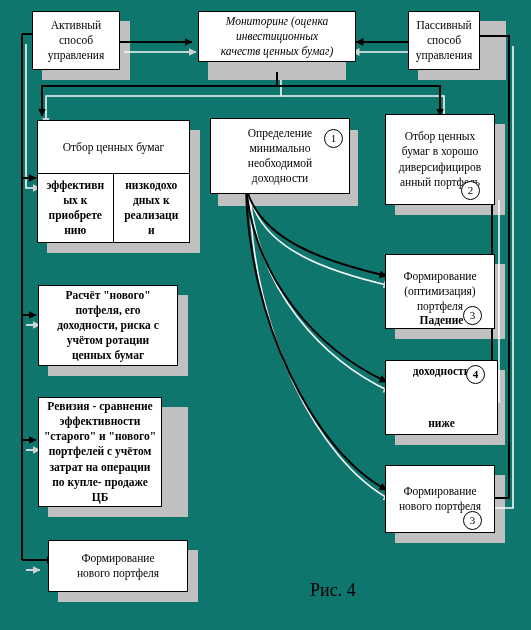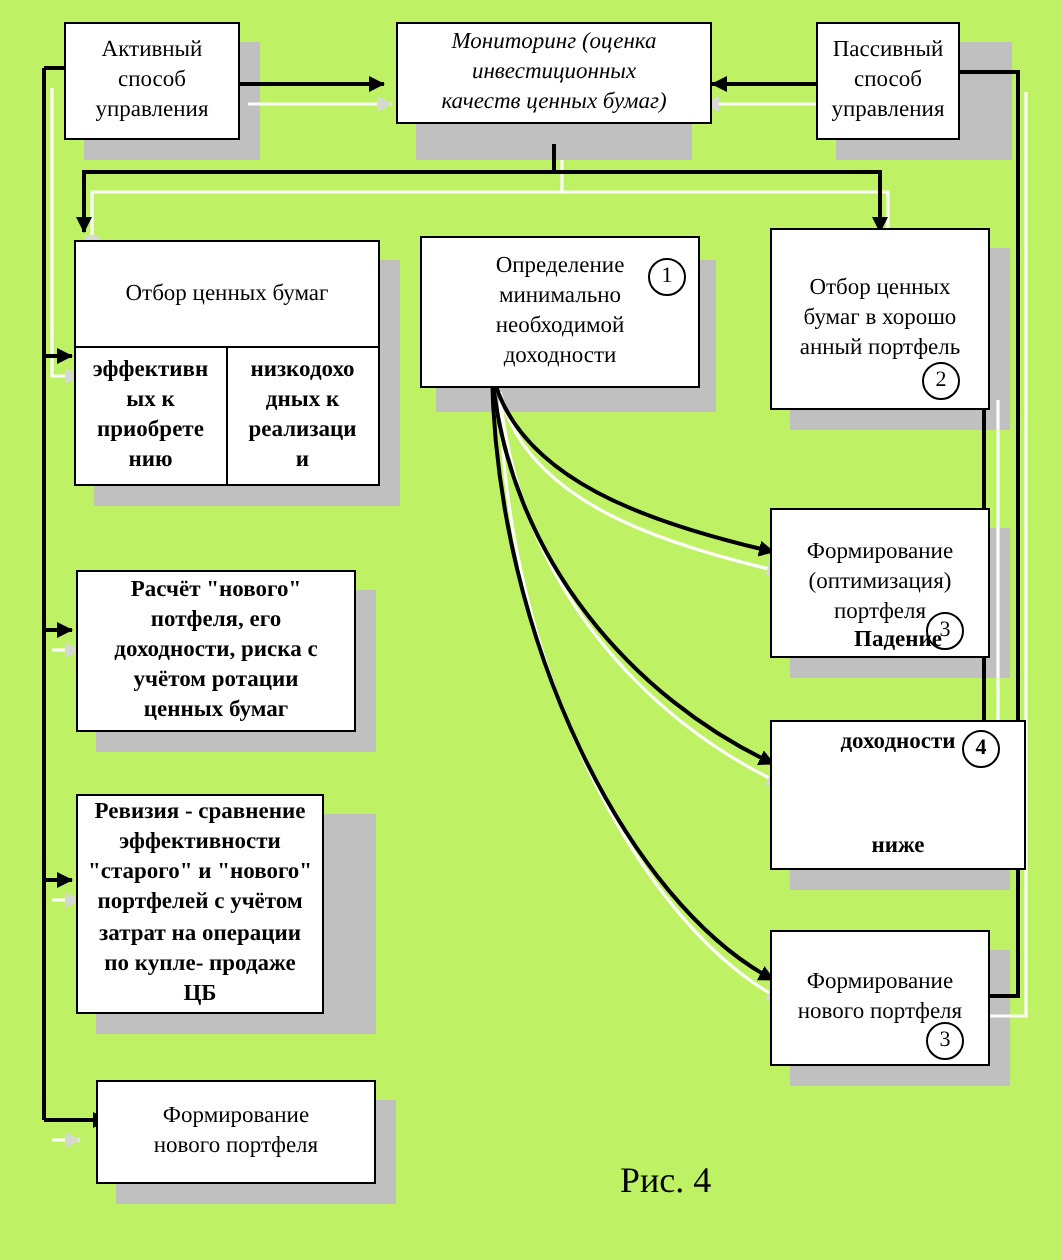--- a/index.html
+++ b/index.html
@@ -3,21 +3,21 @@
 <meta charset="utf-8">
 <style>
   html,body{margin:0;padding:0;}
   body{
     background:#808080;
     font-family:"Liberation Serif","DejaVu Serif",serif;
   }
   #canvas{
     position:relative;
     width:531px;height:630px;
-    background:#bef264;
+    background:#0f766e;
     overflow:hidden;
   }
   .box{
     position:absolute;
     background:#ffffff;
     border:1.5px solid #000000;
     box-sizing:border-box;
     display:flex;
     flex-direction:column;
     align-items:center;
@@ -190,20 +190,21 @@
     <span class="txt">Определение</span>
     <span class="txt">минимально</span>
     <span class="txt">необходимой</span>
     <span class="txt">доходности</span>
     <span class="circnum" style="right:6px;top:10px;">1</span>
   </div>
 
   <div class="box" style="left:385px;top:114px;width:110px;height:91px;">
     <span class="txt">Отбор ценных</span>
     <span class="txt">бумаг в хорошо</span>
+    <span class="txt">диверсифициров</span>
     <span class="txt">анный портфель</span>
     <span class="circnum" style="right:14px;bottom:4px;">2</span>
   </div>
 
   <div class="box bold" style="left:38px;top:285px;width:140px;height:81px;">
     <span class="txt">Расчёт "нового"</span>
     <span class="txt">потфеля, его</span>
     <span class="txt">доходности, риска с</span>
     <span class="txt">учётом ротации</span>
     <span class="txt">ценных бумаг</span>
@@ -219,21 +220,21 @@
   <div class="box bold" style="left:38px;top:397px;width:124px;height:110px;">
     <span class="txt">Ревизия - сравнение</span>
     <span class="txt">эффективности</span>
     <span class="txt">"старого" и "нового"</span>
     <span class="txt">портфелей с учётом</span>
     <span class="txt">затрат на операции</span>
     <span class="txt">по купле- продаже</span>
     <span class="txt">ЦБ</span>
   </div>
 
-  <div class="box bold" style="left:385px;top:360px;width:128px;height:75px;gap:36px;">
+  <div class="box bold" style="left:385px;top:360px;width:113px;height:75px;gap:36px;">
     <span class="txt">Падение</span>
     <span class="txt">доходности</span>
     <span class="txt">ниже</span>
     <span class="txt">минимальной</span>
     <span class="circnum" style="right:12px;top:4px;">4</span>
   </div>
 
   <div class="box" style="left:385px;top:465px;width:110px;height:68px;">
     <span class="txt">Формирование</span>
     <span class="txt">нового портфеля</span>

